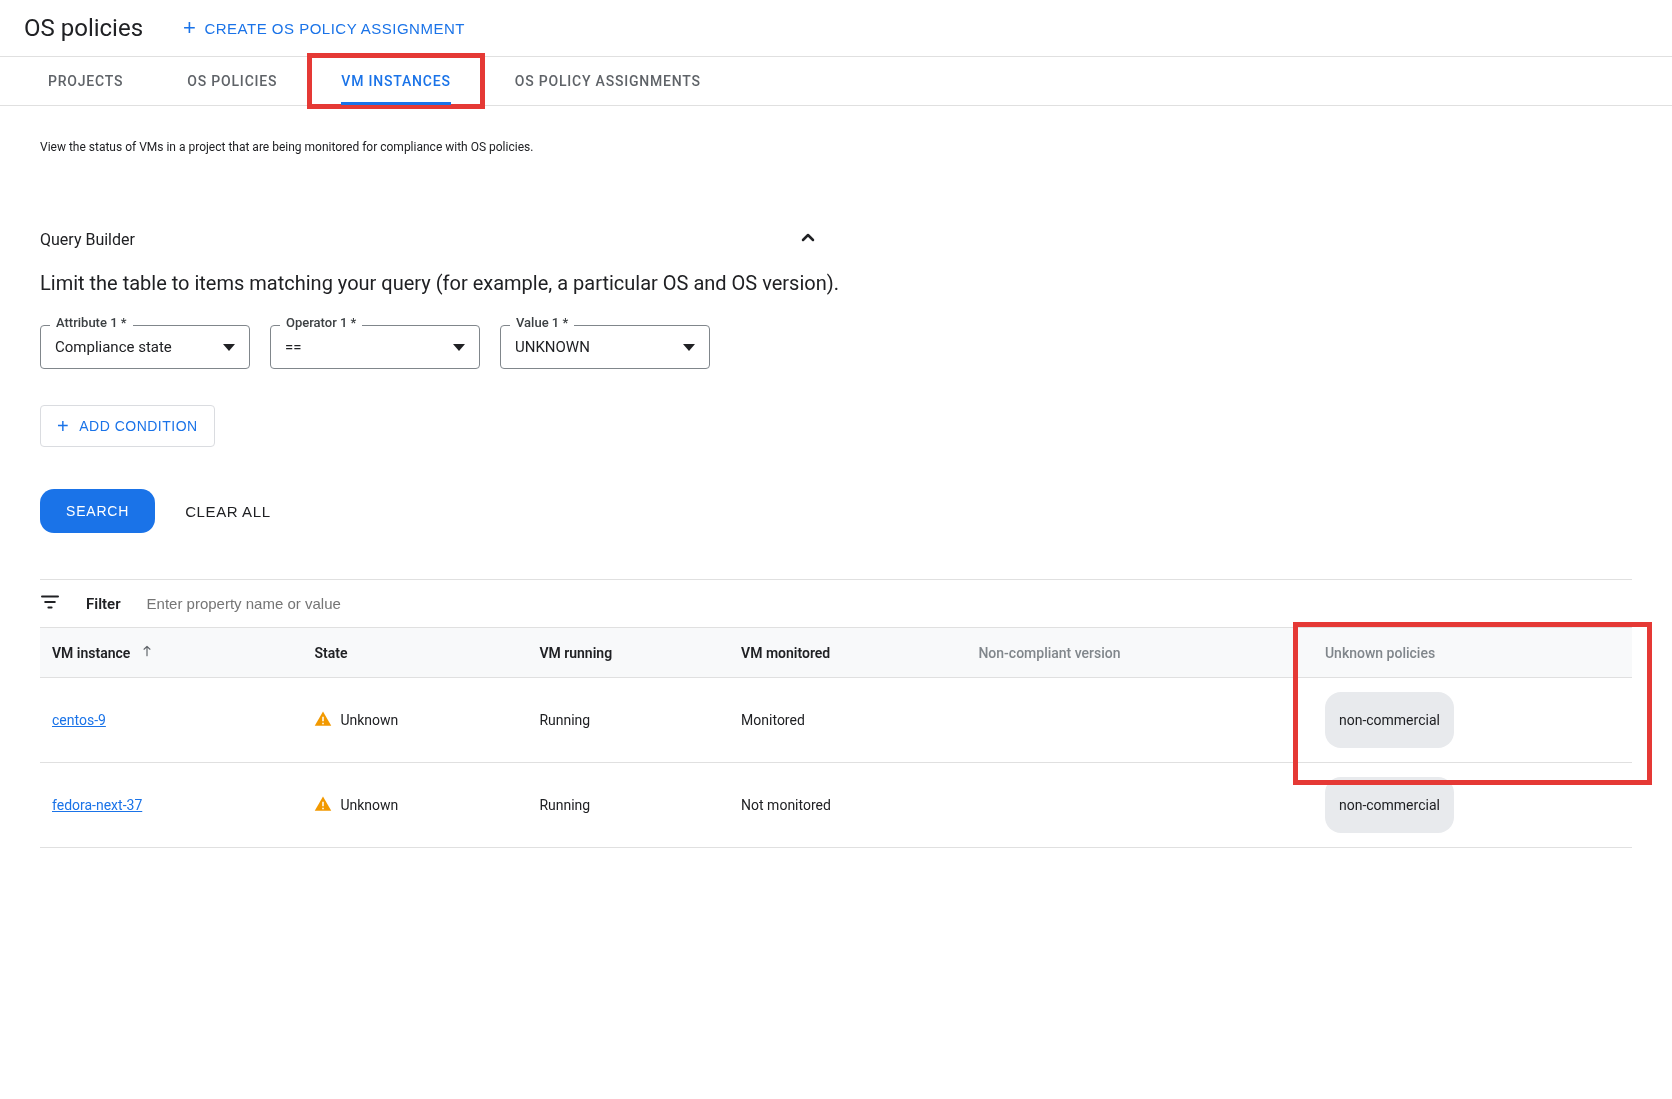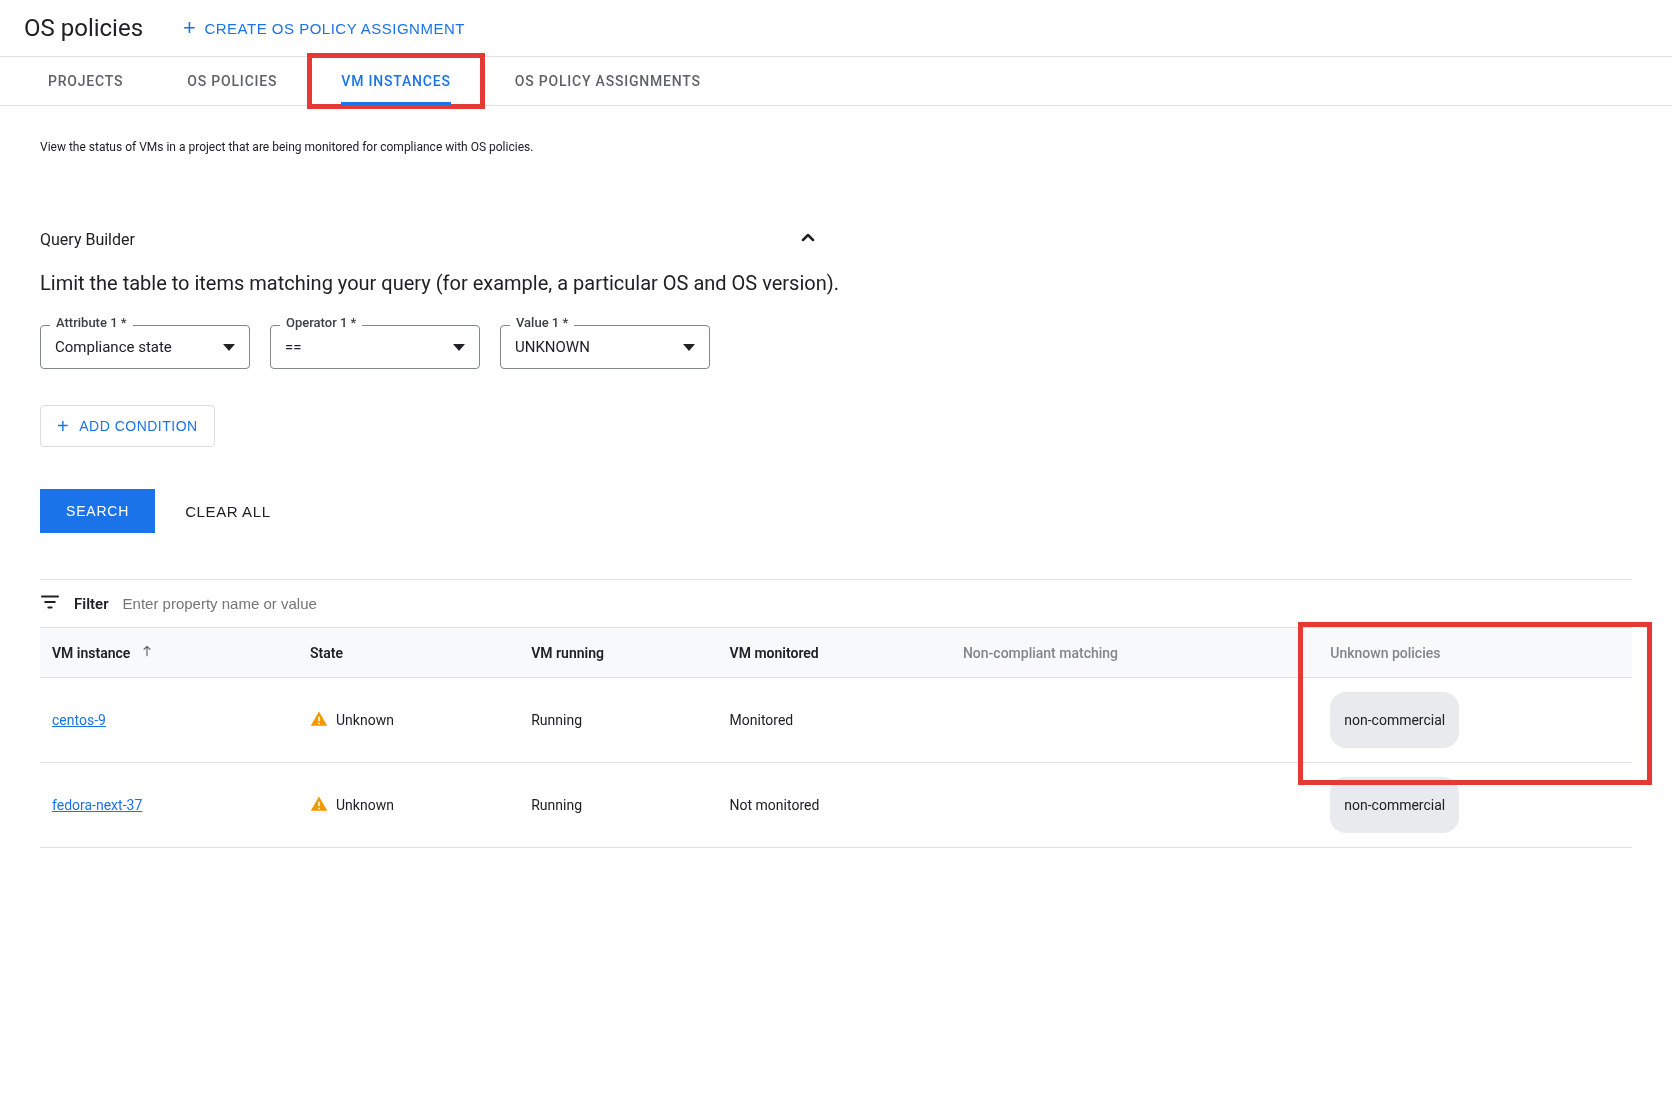--- a/index.html
+++ b/index.html
@@ -155,21 +155,21 @@
   .action-row {
     margin-top: 42px;
     display: flex;
     gap: 30px;
     align-items: center;
   }
   .search-btn {
     background: #1a73e8;
     color: #fff;
     border: none;
-    border-radius: 0;
+    border-radius: 14px;
     padding: 14px 26px;
     font-size: 14px;
     font-weight: 500;
     letter-spacing: 0.8px;
     cursor: pointer;
   }
   .clear-btn {
     background: none;
     border: none;
     font-size: 15px;
@@ -178,21 +178,21 @@
     color: #202124;
     cursor: pointer;
   }
   .filter-row {
     margin-top: 46px;
     border-top: 1px solid #e0e0e0;
     border-bottom: 1px solid #e0e0e0;
     padding: 14px 0;
     display: flex;
     align-items: center;
-    gap: 14px;
+    gap: 26px;
   }
   .filter-icon svg { width: 20px; height: 16px; }
   .filter-label { font-weight: 600; font-size: 15px; }
   .filter-input {
     border: none;
     outline: none;
     font-size: 15px;
     color: #5f6368;
     flex: 1;
   }
@@ -337,21 +337,21 @@
           <span>VM instance</span>
           <span class="sort-arrow">
             <svg width="14" height="14" viewBox="0 0 24 24">
                 <path d="M12 4v16M12 4l-5 5M12 4l5 5" stroke="#5f6368" stroke-width="2" fill="none" stroke-linecap="round" stroke-linejoin="round"></path>
               </svg>
           </span>
         </th>
         <th>State</th>
         <th>VM running</th>
         <th>VM monitored</th>
-        <th class="muted">Non-compliant matching</th>
+        <th class="muted">Non-compliant version</th>
         <th class="muted col-highlight">
           <span>Unknown policies</span>
           <div class="col-highlight-box"></div>
         </th>
       </tr>
     </thead>
     <tbody>
       <tr>
         <td><a class="vm-link">centos-9</a></td>
         <td>

